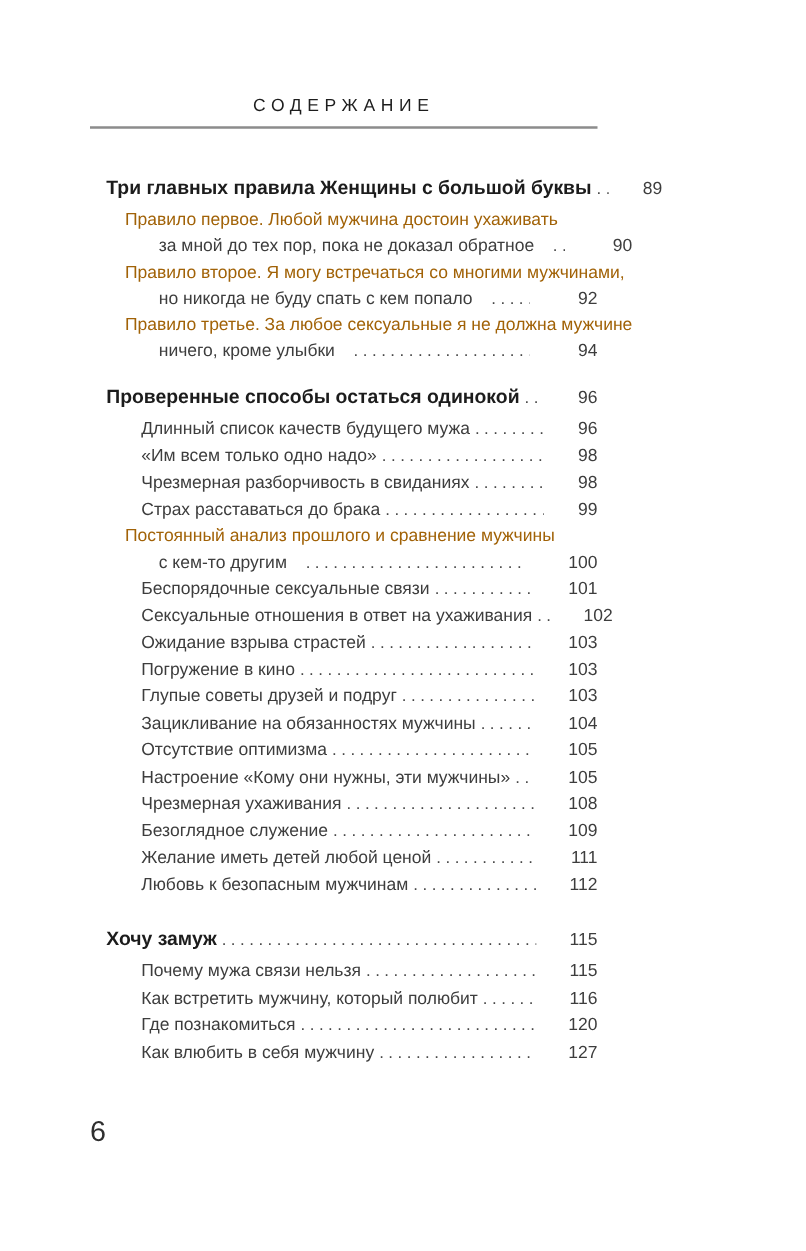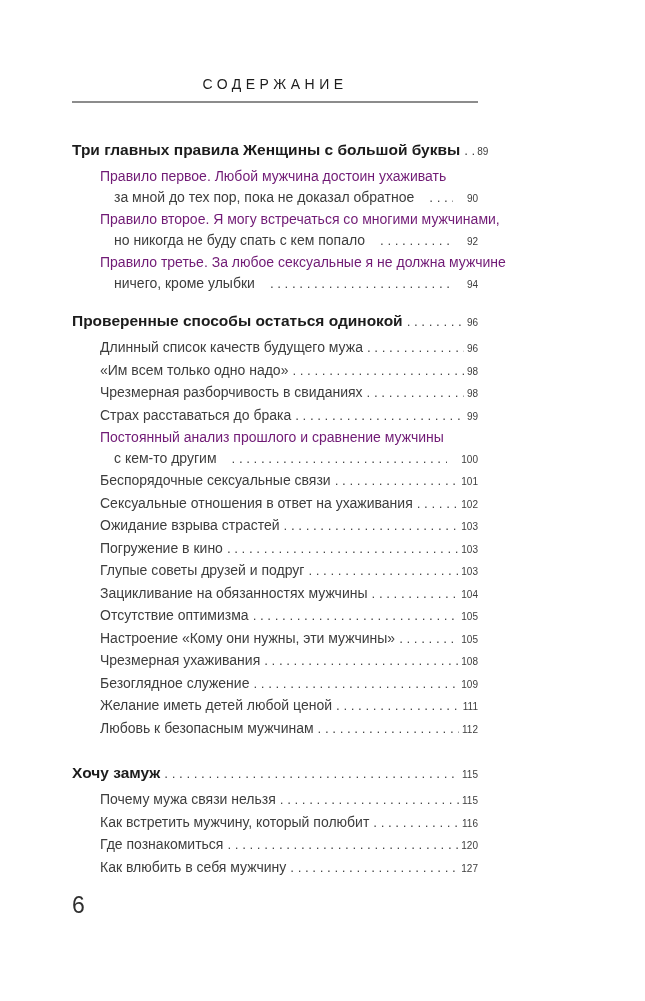--- a/index.html
+++ b/index.html
@@ -64,46 +64,48 @@
   .toc-entry .entry-first-line {
     padding-left: 28px;
   }
   .toc-entry .toc-row.cont-row {
     padding-left: 42px;
     gap: 11px;
   }
   .entry-first-line {
     font-size: 14px;
     line-height: 20.5px;
-    color: #701a75;
+    color: #a16207;
     white-space: nowrap;
   }
   .row-label {
     white-space: nowrap;
     color: #3d3d3d;
+    margin-left: 13px;
   }
   .dot-leader {
     flex: 1 1 auto;
     overflow: hidden;
     white-space: nowrap;
     margin: 0 3px 0 4px;
     min-width: 10px;
   }
   .dot-leader::after {
     content: "....................................................................................................................";
     font-size: 13.5px;
     font-weight: 400;
     letter-spacing: 3.6px;
     color: #474747;
   }
   .row-page {
     white-space: nowrap;
     font-weight: 400;
-    font-size: 10px;
+    font-size: 14px;
     color: #3d3d3d;
+    margin-left: 24px;
   }
   
   .folio {
     position: absolute;
     left: 72px;
     top: 891px;
     font-size: 23px;
     font-weight: 400;
     color: #2f2f2f;
     line-height: 28px;

